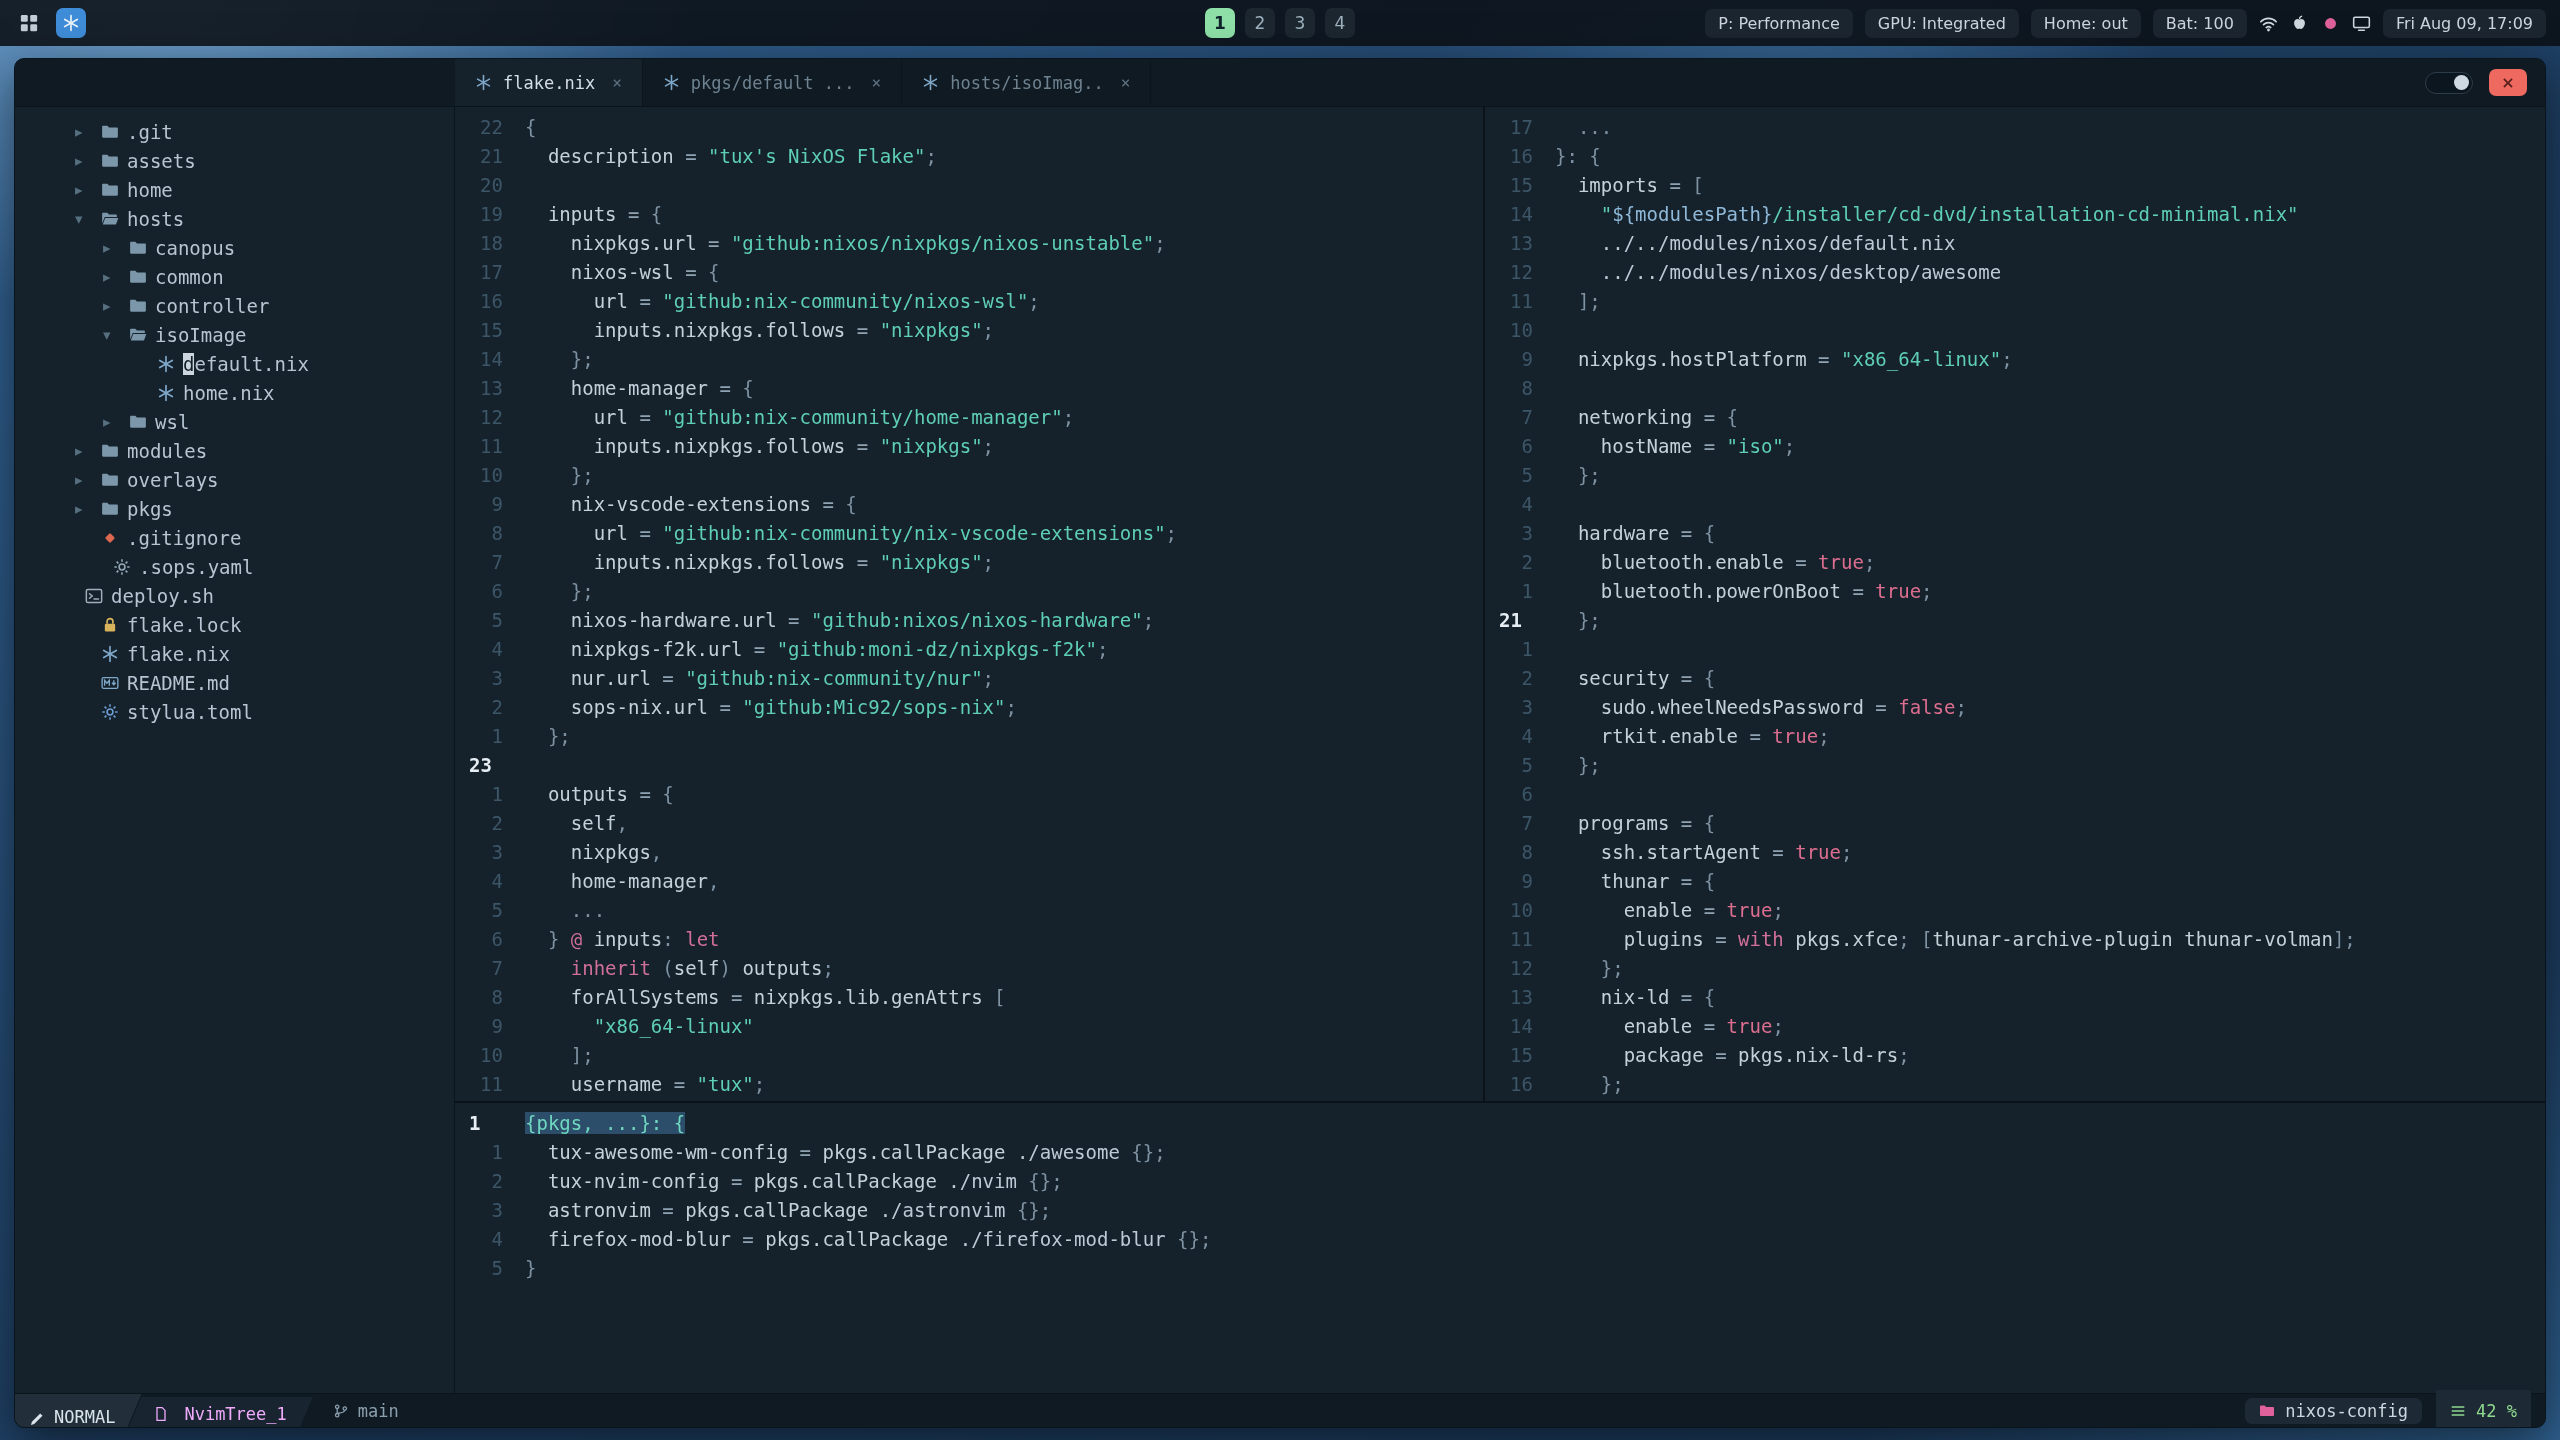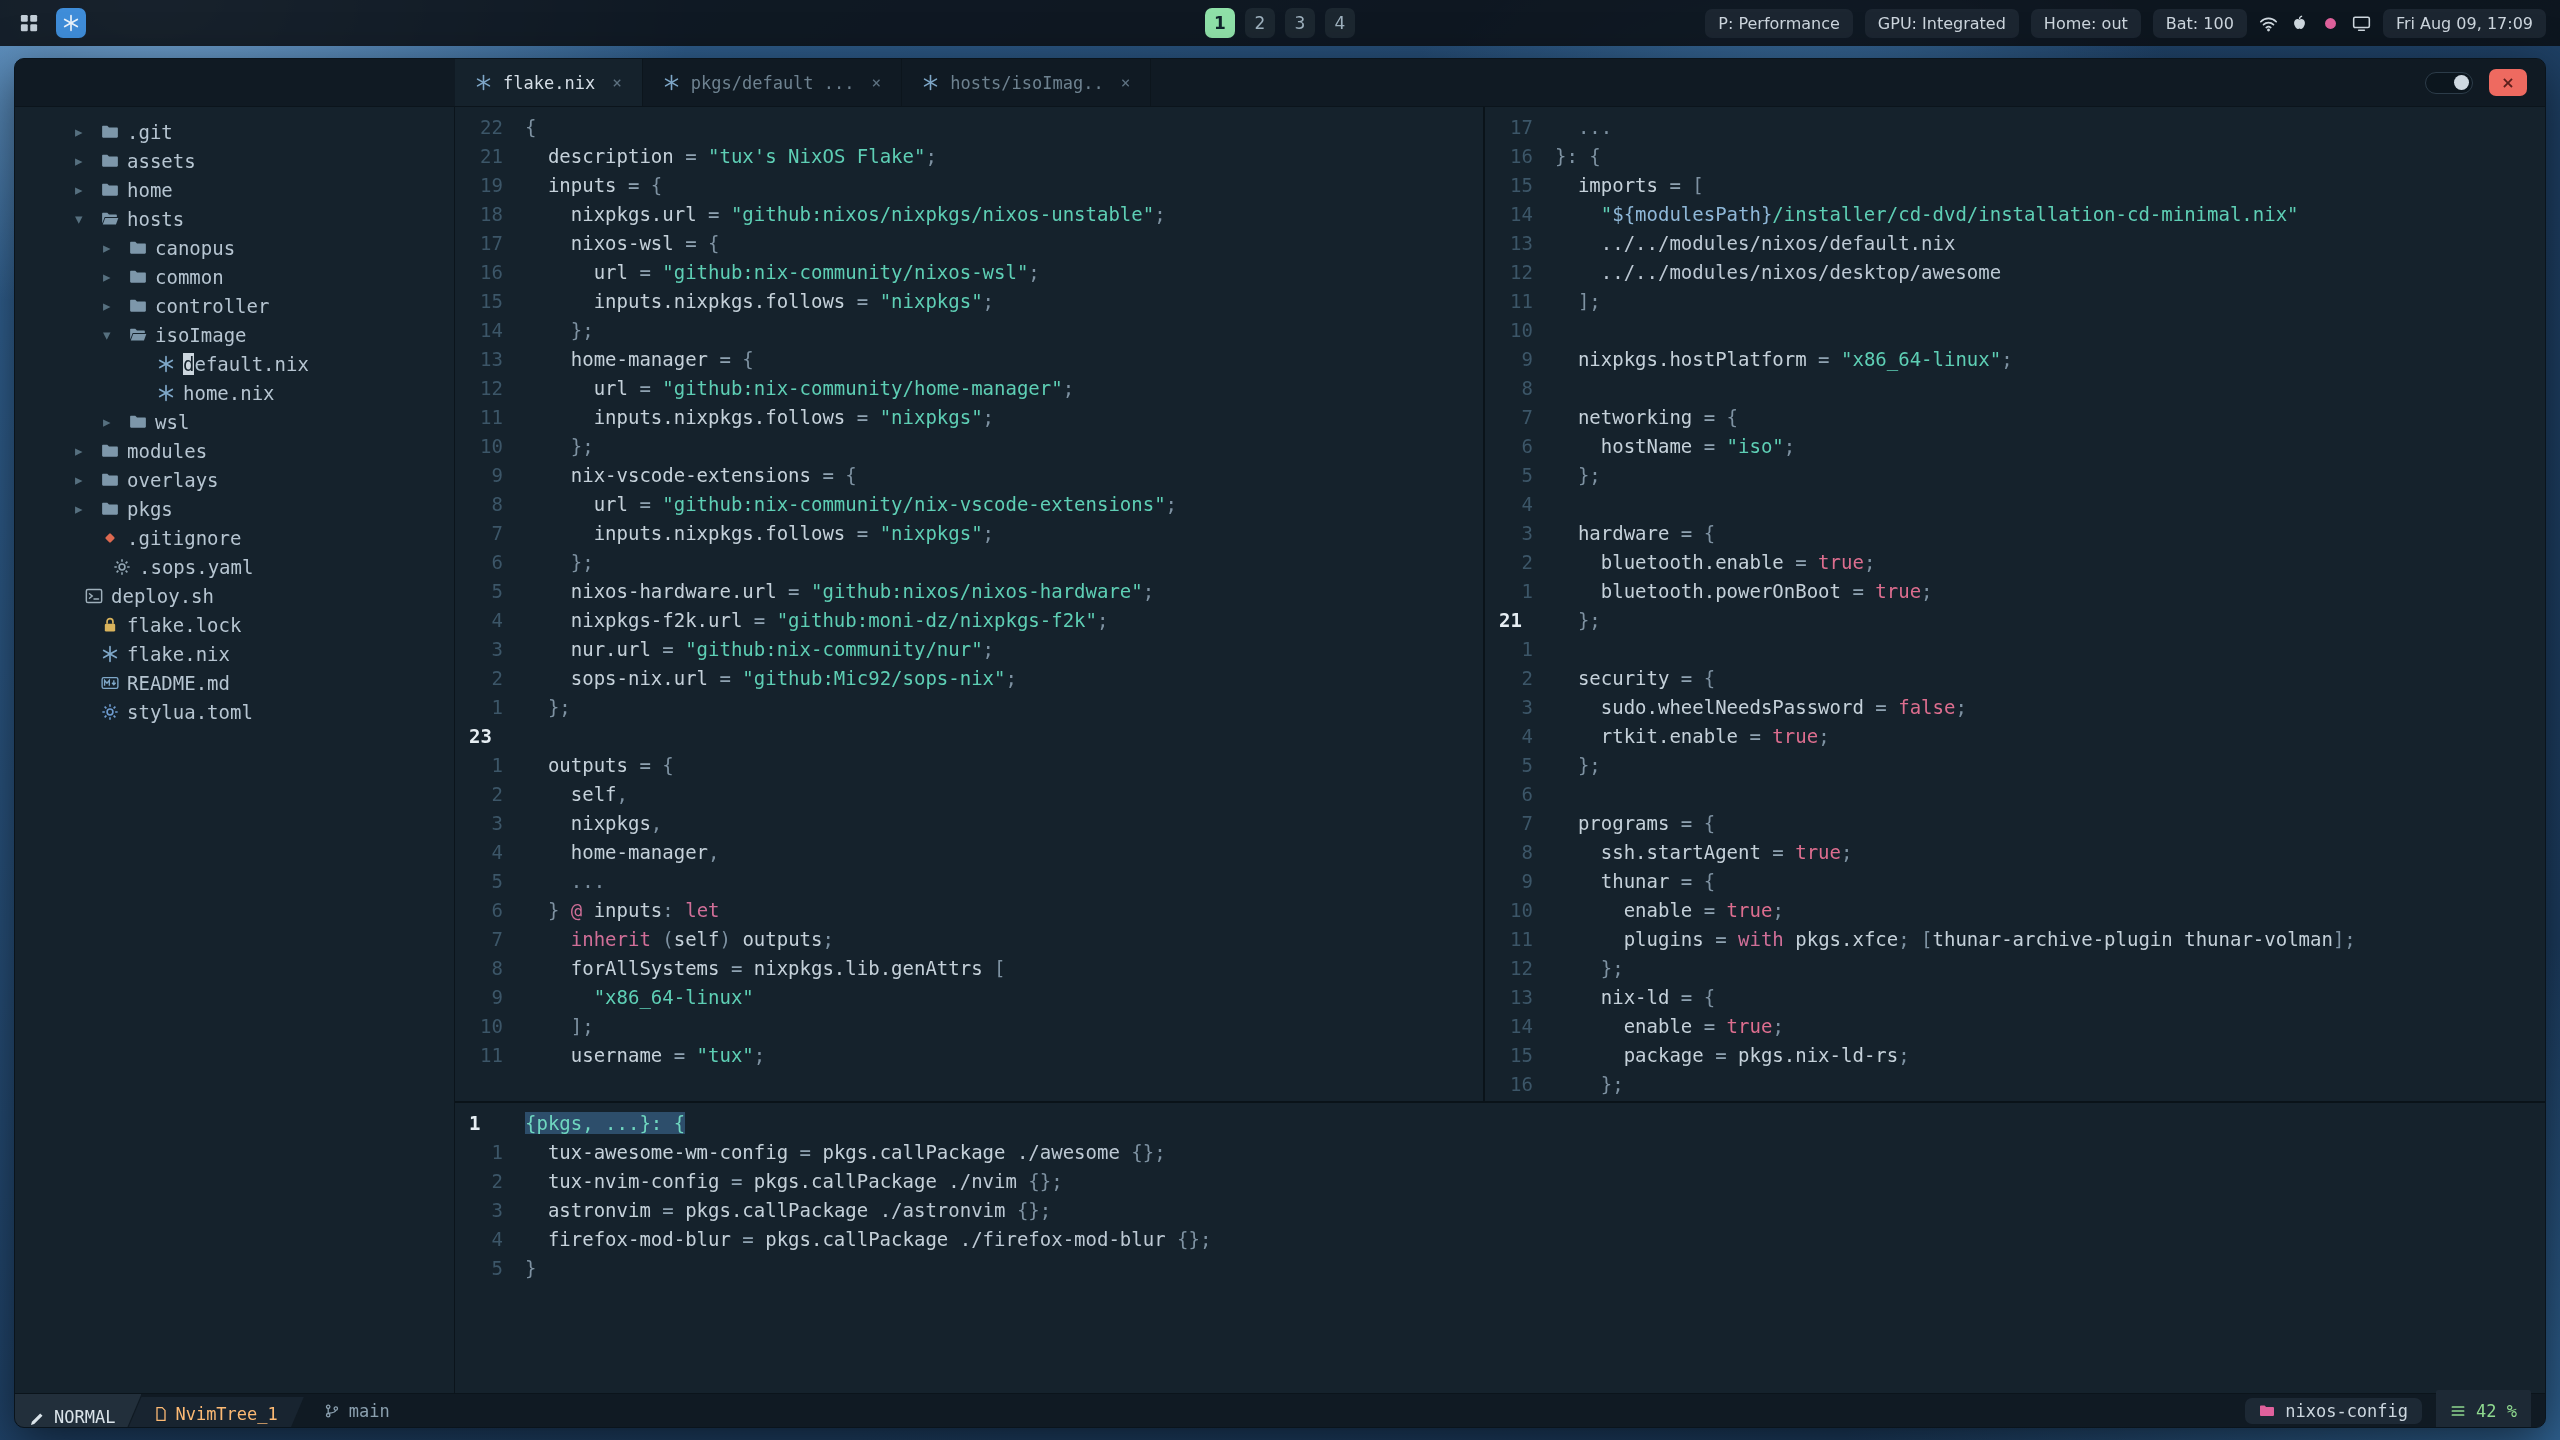--- a/index.html
+++ b/index.html
@@ -114,22 +114,22 @@
     height:34px; flex:none; background:#101a23; border-top:1px solid #0b141b;
     display:flex; align-items:center; font:17px "DejaVu Sans Mono","DejaVu Sans",monospace;
     color:#8ba0af;
   }
   .sl-left{ display:flex; align-items:center; height:100%; }
   .sl-mode{
     display:flex; align-items:flex-end; gap:9px; height:100%; padding:0 26px 0 14px;
     background:#222f3b; color:#dbe4ea; clip-path:polygon(0 0,100% 0,calc(100% - 14px) 100%,0 100%);
   }
   .sl-buf{
-    display:flex; align-items:center; gap:6px; height:100%; margin-left:-14px;
-    padding:0 26px 0 26px; background:#182430; color:#fdba74;
+    display:flex; align-items:center; gap:15px; height:100%; margin-left:-14px;
+    padding:0 26px 0 26px; background:#182430; color:#f0abfc;
     clip-path:polygon(14px 0,100% 0,calc(100% - 14px) 100%,0 100%);
     margin-top:6px;
   }
   .sl-branch{ display:flex; align-items:center; gap:9px; padding:0 20px; color:#8ba0af; }
   .sl-ic{ display:flex; }
   .sl-ic svg{ width:16px; height:16px; }
   .sl-right{ margin-left:auto; display:flex; align-items:center; gap:14px; padding-right:14px; }
   .sl-proj{
     display:flex; align-items:center; gap:10px; background:#1d2935; border-radius:7px;
     padding:3px 14px; color:#cdd7df;
@@ -481,20 +481,24 @@
           <div class="editor" id="ed-flake">
               <div class="cl">
                 <span class="ln">22</span>
                 <span class="code"><span class="tk-pun">{</span></span>
               </div>
               <div class="cl">
                 <span class="ln">21</span>
                 <span class="code"><span class="tk-fg">  description </span><span class="tk-op">= </span><span class="tk-str">"tux's NixOS Flake"</span><span class="tk-pun">;</span></span>
               </div>
               <div class="cl">
+                <span class="ln">20</span>
+                <span class="code"></span>
+              </div>
+              <div class="cl">
                 <span class="ln">19</span>
                 <span class="code"><span class="tk-fg">  inputs </span><span class="tk-op">= </span><span class="tk-pun">{</span></span>
               </div>
               <div class="cl">
                 <span class="ln">18</span>
                 <span class="code"><span class="tk-fg">    nixpkgs.url </span><span class="tk-op">= </span><span class="tk-str">"github:nixos/nixpkgs/nixos-unstable"</span><span class="tk-pun">;</span></span>
               </div>
               <div class="cl">
                 <span class="ln">17</span>
                 <span class="code"><span class="tk-fg">    nixos-wsl </span><span class="tk-op">= </span><span class="tk-pun">{</span></span>

